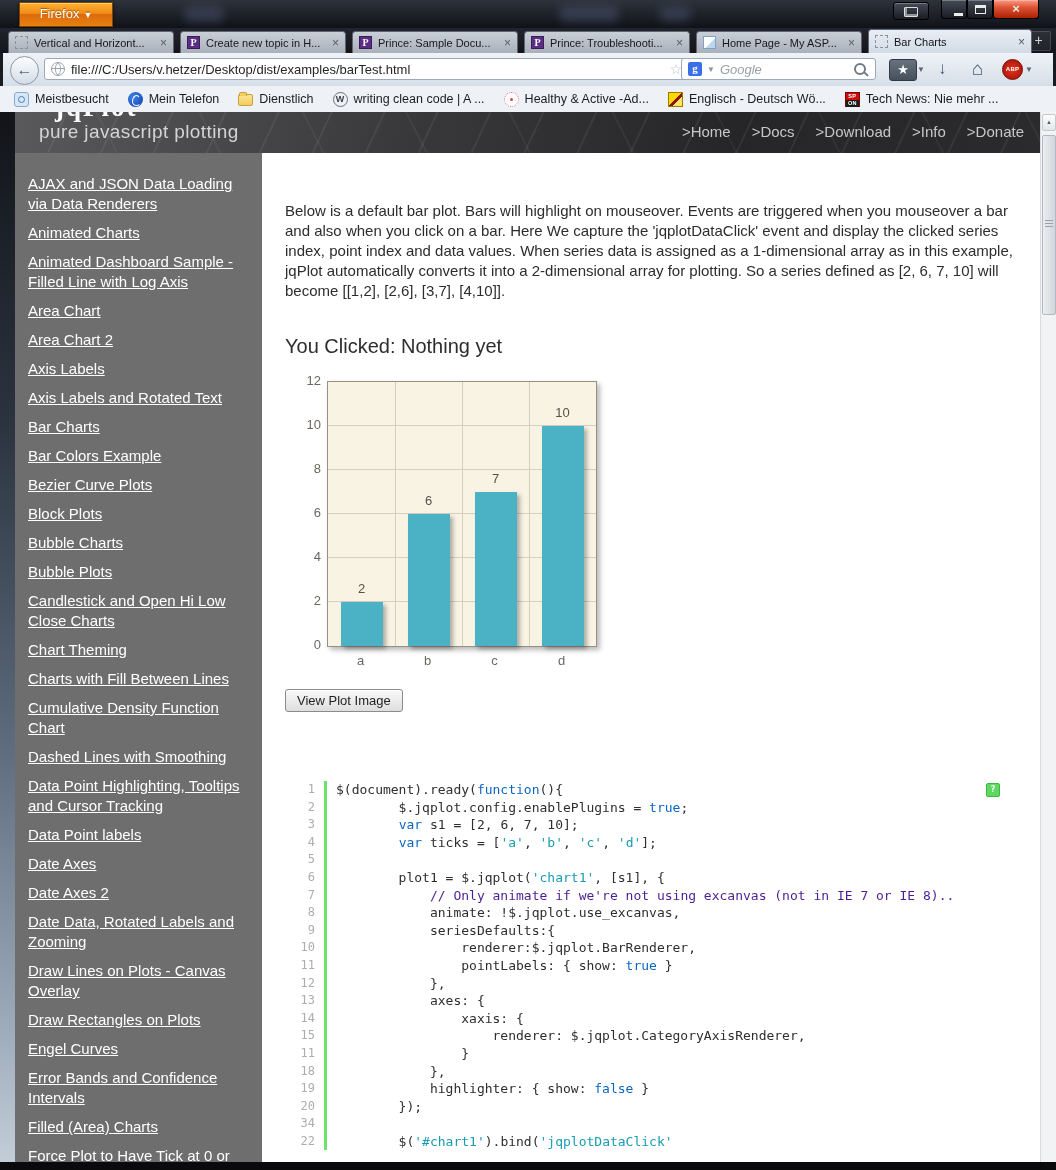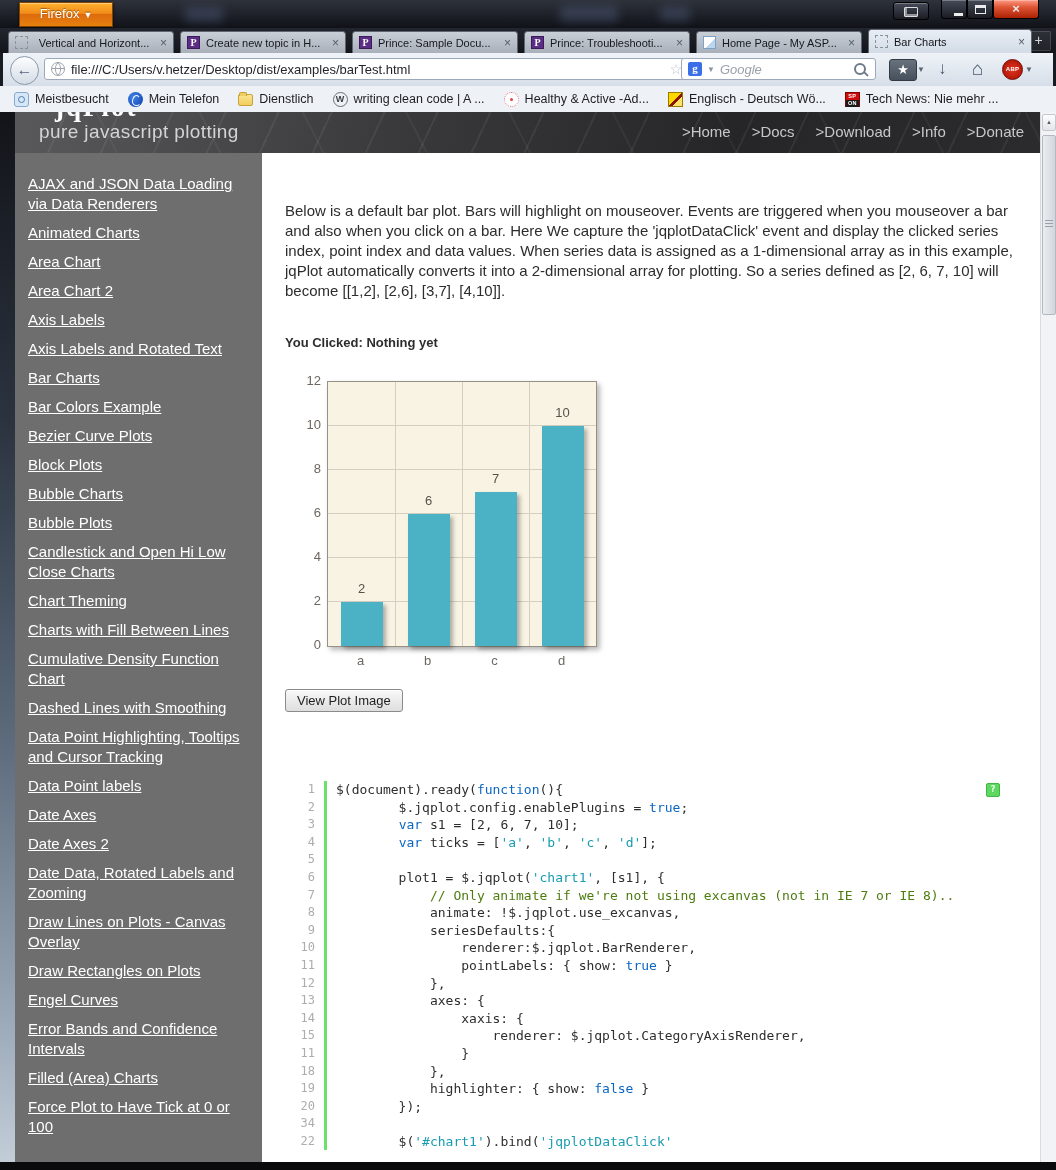--- a/index.html
+++ b/index.html
@@ -133,21 +133,21 @@
 
   
   .left-strip{position:absolute;left:0;top:112px;width:15px;height:1050px;
     background:linear-gradient(#121419,#2c3440 30%,#5d6b7c 60%,#97a5b5 85%,#c3cdd8);}
   .sidebar{position:absolute;left:15px;top:153px;width:247px;height:1009px;background:#6e6e6e;
     box-sizing:border-box;padding:21px 16px 0 13px;overflow:hidden;}
   .sidebar a{display:block;color:#fff;text-decoration:underline;font-size:15px;line-height:20px;
     margin-bottom:9px;}
   .main{position:absolute;left:262px;top:153px;width:778px;height:1009px;background:#fff;overflow:hidden;}
   .intro{position:absolute;left:23px;top:48px;width:737px;font-size:15px;line-height:20px;color:#2d2d2d;margin:0;}
-  .clicked{position:absolute;left:23px;top:182px;font-size:13px;color:#2d2d2d;margin:0;font-weight:bold;}
+  .clicked{position:absolute;left:23px;top:182px;font-size:20px;color:#2d2d2d;margin:0;}
 
   
   .chart{position:absolute;left:43px;top:228px;width:310px;height:300px;}
   .ylabels{position:absolute;left:0;top:0;width:20px;height:264px;}
   .yl{position:absolute;right:4px;font-size:13px;color:#6d6761;line-height:16px;}
   .plot{position:absolute;left:22px;top:0;width:268px;height:264px;background:#f8f3e3;
     border:1px solid #969085;box-shadow:3px 3px 5px rgba(0,0,0,.28);}
   .gh{position:absolute;left:0;right:0;height:1px;background:#d4cfc2;}
   .gv{position:absolute;top:0;bottom:0;width:1px;background:#d4cfc2;}
   .bar{position:absolute;bottom:0;width:42px;background:#4bb2c5;box-shadow:3px 3px 4px rgba(40,40,40,.35);}
@@ -159,21 +159,21 @@
     background:linear-gradient(#f9f9f9,#dedede);box-shadow:inset 0 1px 0 #fff;}
 
   
   .codeblock{position:absolute;left:23px;top:628px;width:745px;height:381px;overflow:hidden;
     font-family:"DejaVu Sans Mono",monospace;font-size:13px;}
   .code-line{display:flex;height:17.6px;line-height:17.6px;}
   .ln{width:30px;text-align:right;padding-right:9px;color:#adadad;flex:none;font-size:12px;}
   .cl{border-left:3px solid #6ce26c;padding-left:9px;flex:1;color:#2e2e2e;white-space:pre;}
   .tok-k{color:#0b66c3;}
   .tok-s{color:#189cb0;}
-  .tok-c{color:#4d7c0f;}
+  .tok-c{color:#4c1d95;}
   .code-help{position:absolute;right:30px;top:2px;width:12px;height:12px;background:#5fd862;
     border:1px solid #3db844;border-radius:2px;color:#fff;font-size:9px;font-weight:bold;
     text-align:center;line-height:11px;}
 
   
   .scrollbar{position:absolute;right:0;top:112px;width:16px;height:1050px;background:#f2f3f5;
     border-left:1px solid #d8dbdf;box-sizing:border-box;}
   .sb-up{position:absolute;top:2px;left:1px;width:12px;height:15px;border-radius:2px;
     background:linear-gradient(#fdfdfd,#e3e6ea);border:1px solid #c3c8cf;color:#555c66;
     font-size:6px;text-align:center;line-height:14px;}
@@ -196,21 +196,21 @@
     <div class="wc preview"><span class="pvicon"></span></div>
     <div class="wc min">
         <span class="bar"></span>
       </div>
     <div class="wc max"><span class="box"></span></div>
     <div class="wc close"><span>×</span></div>
   </div>
 
   <div class="tabbar" id="tabstrip">
     <div class="newtab">+</div>
-  <div class="tab" style="left: 8px; text-align: center;">
+  <div class="tab" style="left: 8px;">
         <span class="tab-icon page-dashed"></span>
         <span class="tab-title">Vertical and Horizont...</span>
         <span class="tab-close">×</span>
       </div>
       <div class="tab" style="left: 180px;">
         <span class="tab-icon prince">P</span>
         <span class="tab-title">Create new topic in H...</span>
         <span class="tab-close">×</span>
       </div>
       <div class="tab" style="left: 352px;">
@@ -301,20 +301,21 @@
         <a href="#">&gt;Download</a>
         <a href="#">&gt;Info</a>
         <a href="#">&gt;Donate</a>
       </div>
   </div>
 
   <div class="left-strip"></div>
   <div class="sidebar" id="sidebar">
       <a href="#">AJAX and JSON Data Loading via Data Renderers</a>
       <a href="#">Animated Charts</a>
+      <a href="#">Animated Dashboard Sample - Filled Line with Log Axis</a>
       <a href="#">Area Chart</a>
       <a href="#">Area Chart 2</a>
       <a href="#">Axis Labels</a>
       <a href="#">Axis Labels and Rotated Text</a>
       <a href="#">Bar Charts</a>
       <a href="#">Bar Colors Example</a>
       <a href="#">Bezier Curve Plots</a>
       <a href="#">Block Plots</a>
       <a href="#">Bubble Charts</a>
       <a href="#">Bubble Plots</a>

